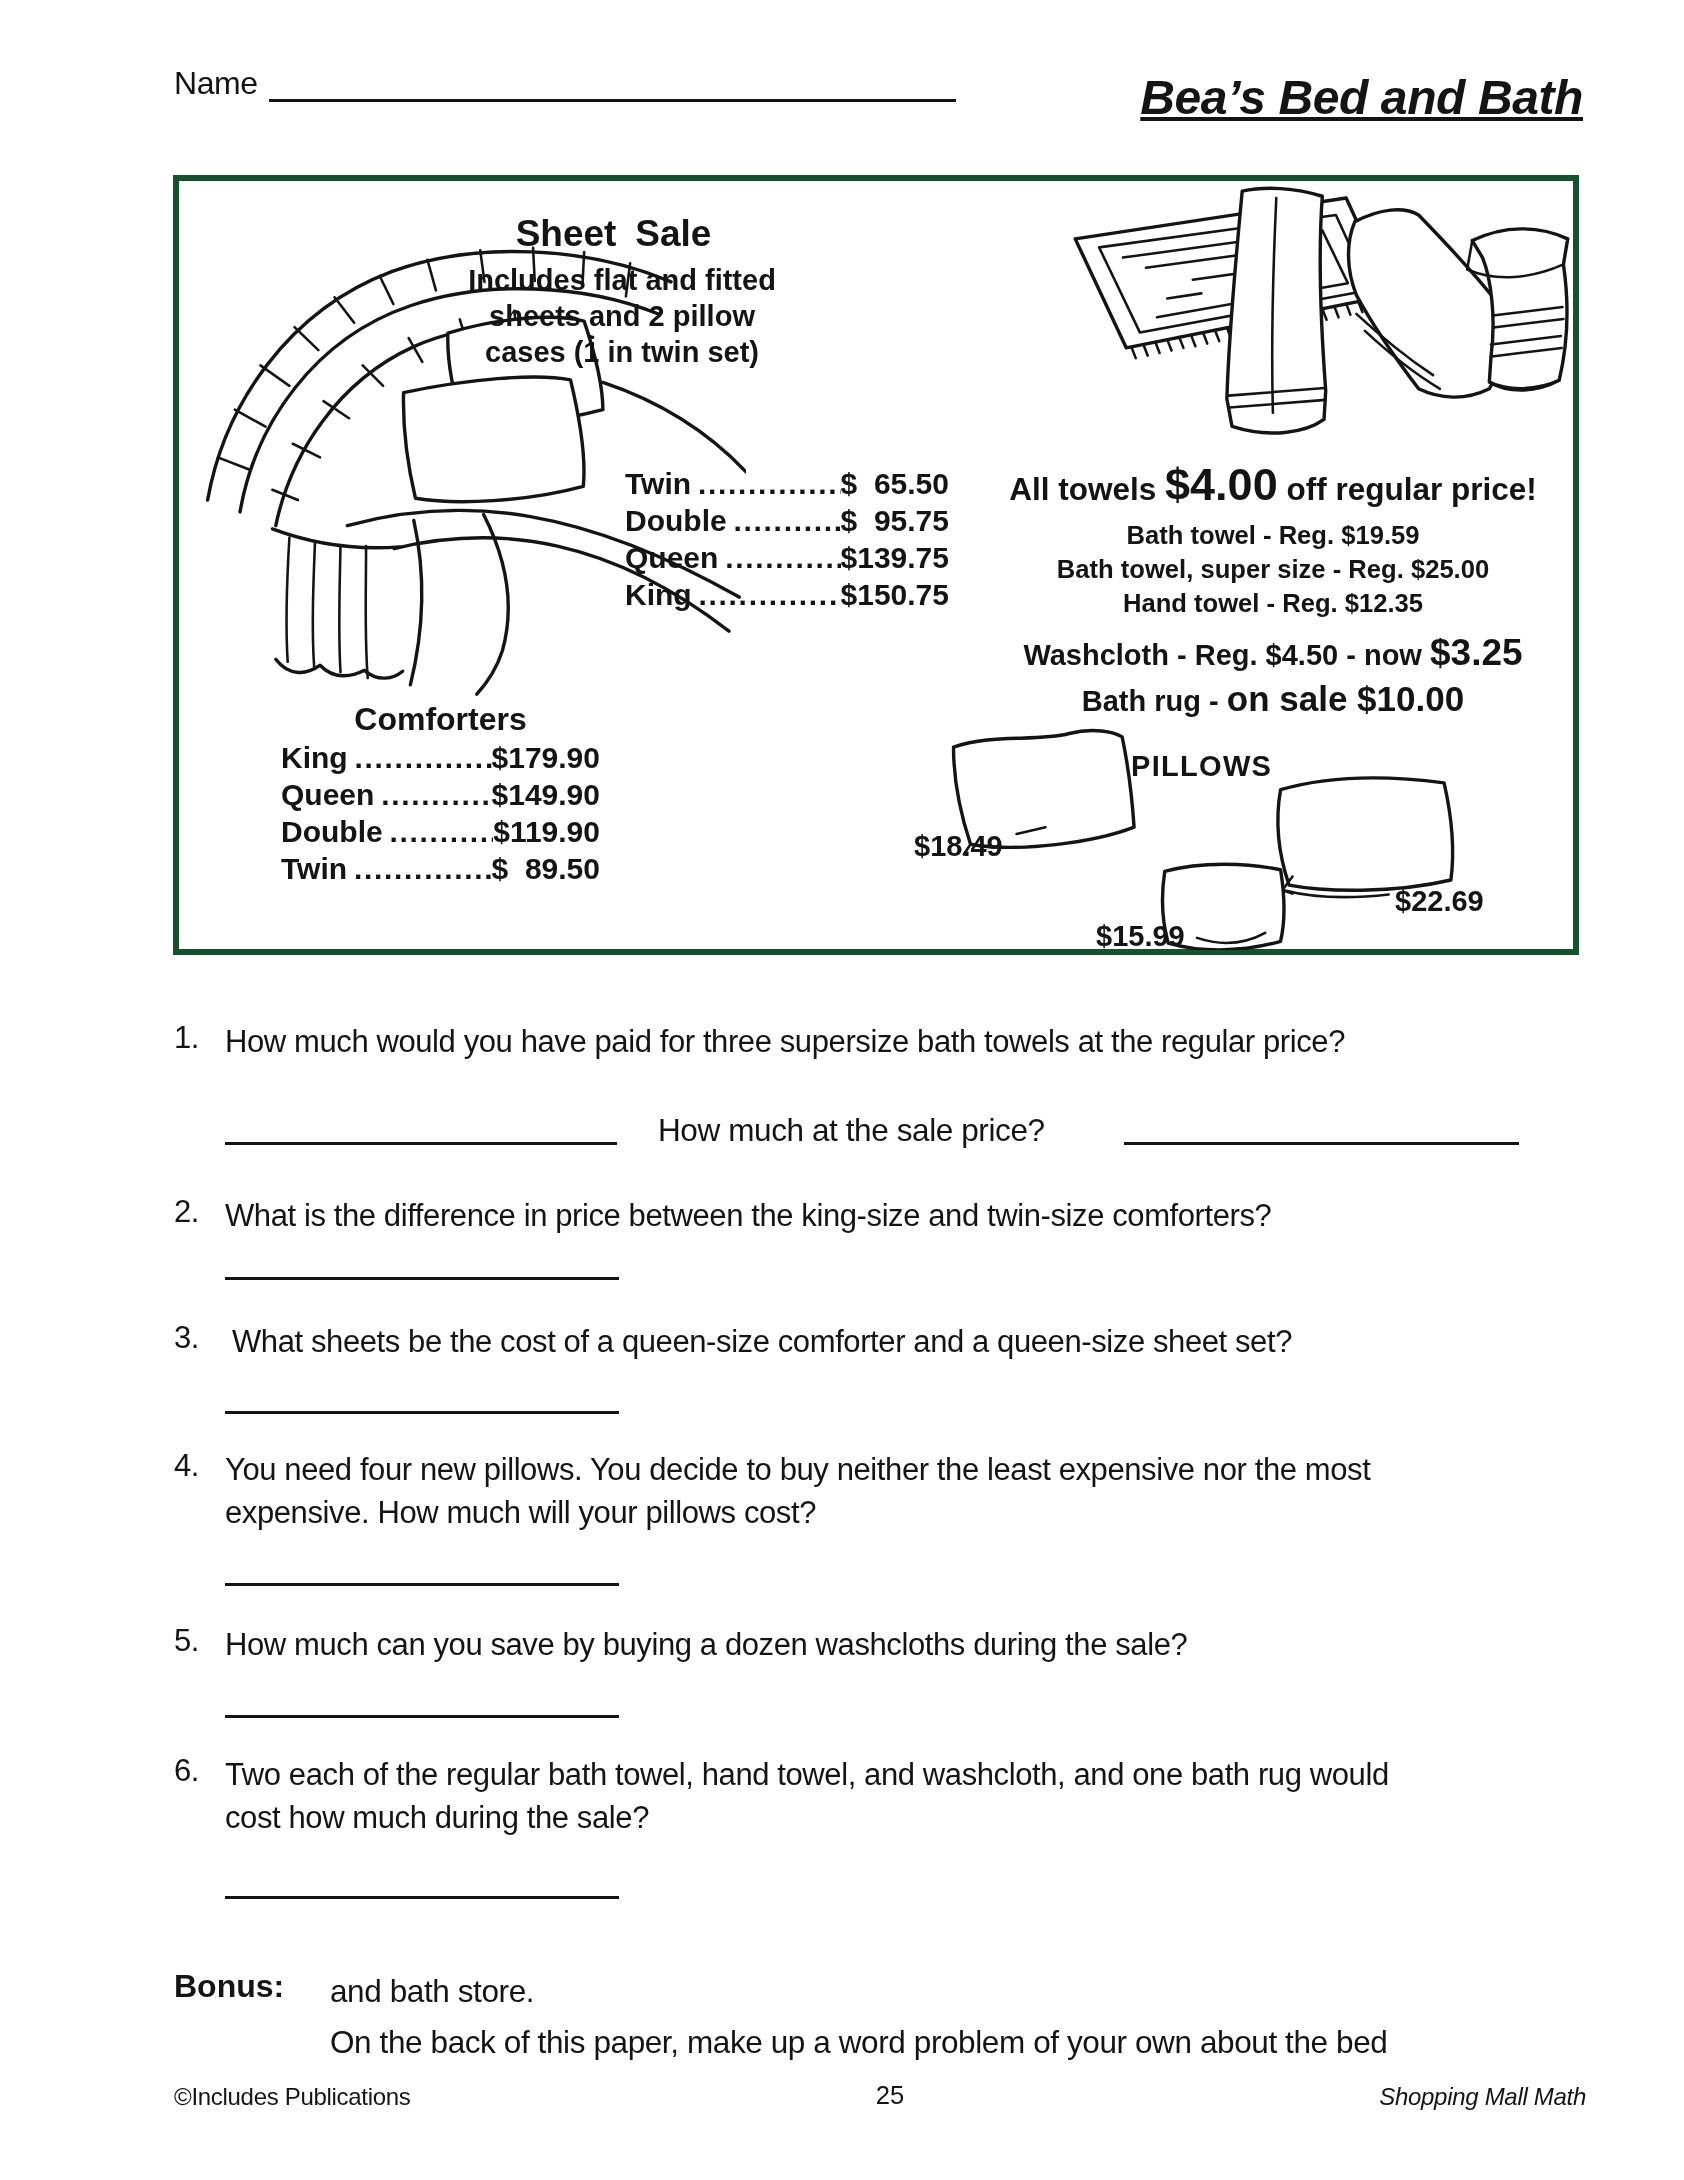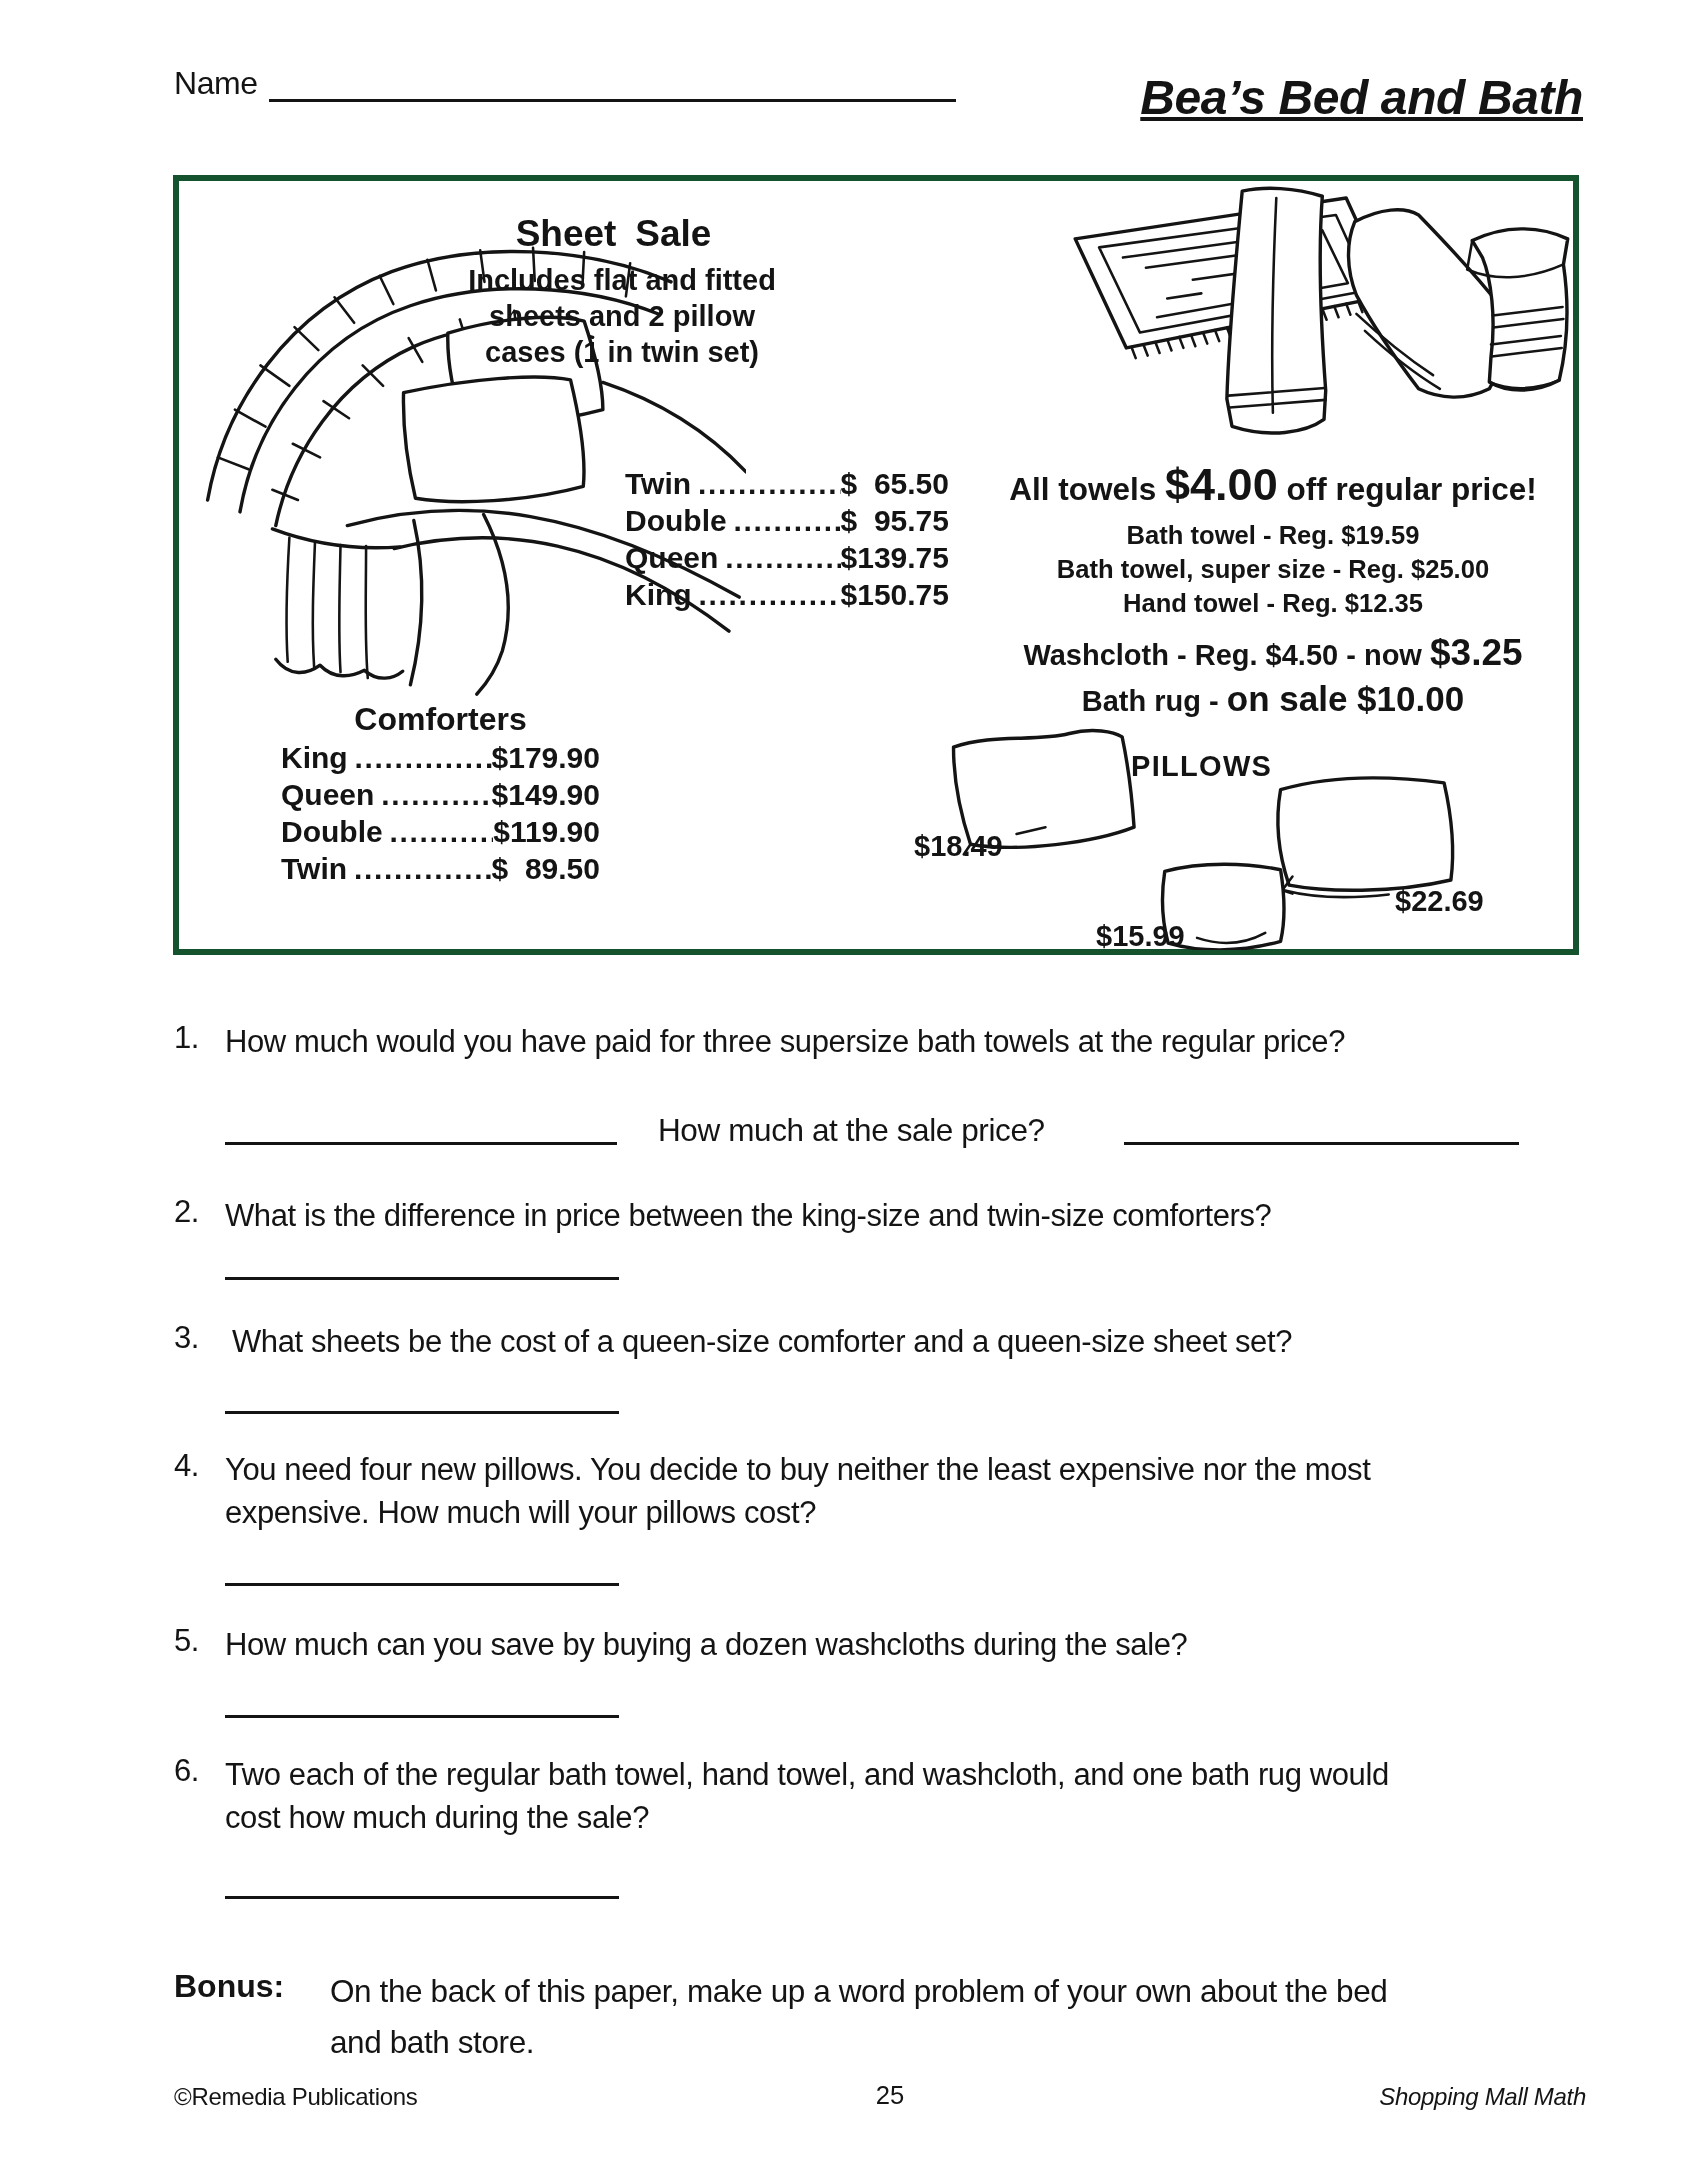--- a/index.html
+++ b/index.html
@@ -225,22 +225,22 @@
 
   <div class="abs q-num" style="left:174px; top:1753px;">6.</div>
   <div class="abs q-text" style="left:225px; top:1753px;">
     <div>Two each of the regular bath towel, hand towel, and washcloth, and one bath rug would</div>
     <div>cost how much during the sale?</div>
   </div>
   <div class="abs rule" style="left:225px; top:1896px; width:394px;"></div>
 
   <div class="abs bonus-label">Bonus:</div>
   <div class="abs bonus-text">
+    <div class="nowrap">and bath store.</div>
     <div class="nowrap">On the back of this paper, make up a word problem of your own about the bed</div>
-    <div class="nowrap">and bath store.</div>
-  </div>
-
-  <div class="abs footer-left">©Remedia Publications</div>
+  </div>
+
+  <div class="abs footer-left">©Includes Publications</div>
   <div class="abs footer-page">25</div>
   <div class="abs footer-right">Shopping Mall Math</div>
 
 </div>
 
 
 </body></html>

